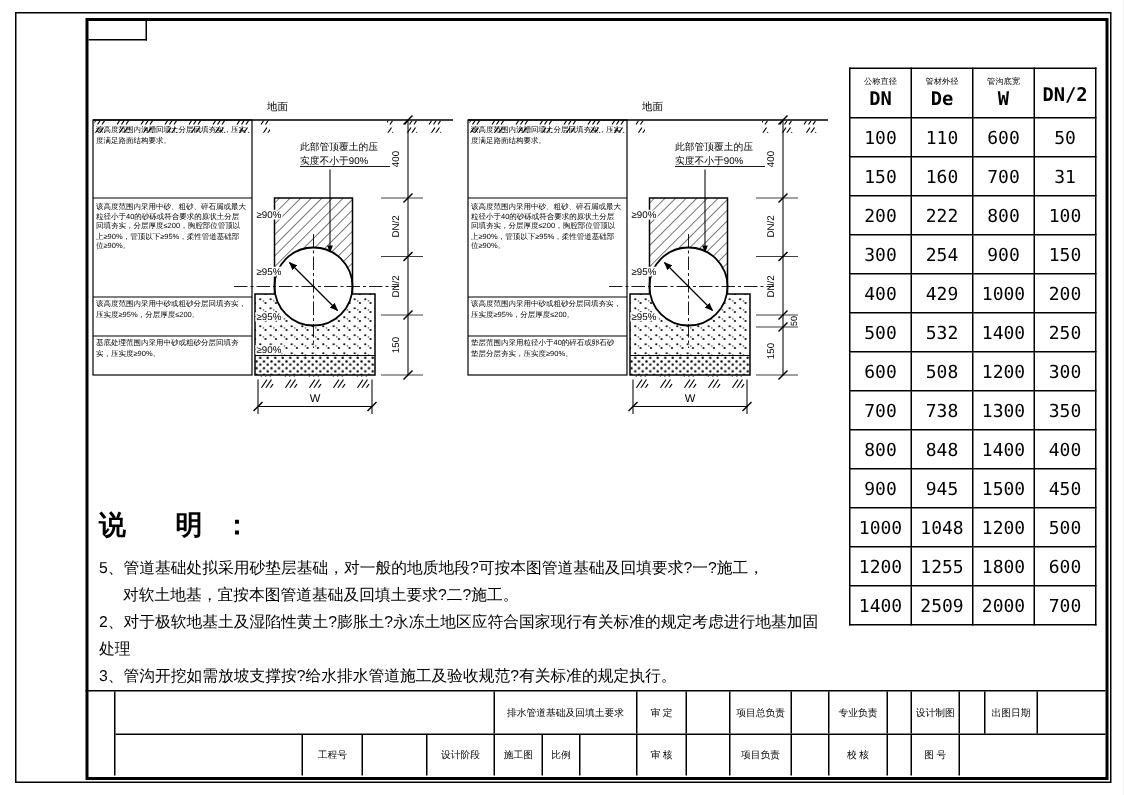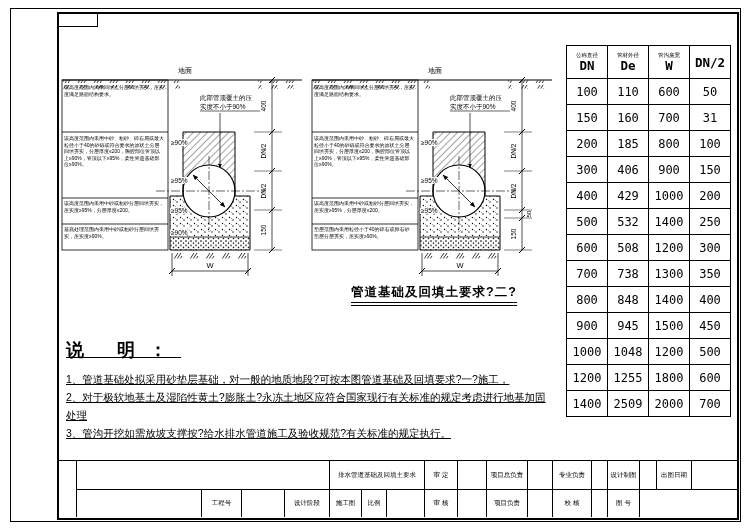--- a/index.html
+++ b/index.html
@@ -8,21 +8,21 @@
   .frame-inner{position:absolute;left:57px;top:12px;width:678px;height:504px;border:2px solid #000;}
   .corner-box{position:absolute;left:59px;top:14px;width:38px;height:12px;border-right:1px solid #000;border-bottom:1px solid #000;}
 
   
   .diagram{position:absolute;width:248px;height:255px;}
   .zone-text{position:absolute;font-size:5px;line-height:1.3;letter-spacing:0;overflow:hidden;word-break:break-all;}
   .caption-wrap{position:absolute;left:0;top:222px;width:248px;text-align:center;}
   .caption{display:inline-block;font-size:12.5px;font-weight:bold;letter-spacing:1px;border-bottom:4px double #000;padding-bottom:1px;}
 
   
-  .notes{position:absolute;left:66px;top:338px;width:490px;text-decoration:underline;}
+  .notes{position:absolute;left:66px;top:338px;width:490px;}
   .notes-heading{font-size:18px;font-weight:bold;letter-spacing:14px;margin-bottom:8px;}
   .note-line{font-size:10.5px;line-height:18px;word-break:break-all;}
   .note-indent{padding-left:16px;}
 
   
   .size-table{position:absolute;left:566px;top:45px;border-collapse:collapse;font-family:"DejaVu Sans Mono",monospace;}
   .size-table td{border:1.5px solid #000;width:40px;height:25px;text-align:center;font-size:12px;padding:0;}
   .size-table td.hd{height:32px;}
   .hd .cn{font-size:5.5px;font-family:"Liberation Sans",sans-serif;line-height:7px;}
   .hd .sym{font-size:12.5px;font-weight:bold;line-height:13px;}
@@ -203,26 +203,26 @@
           <line x1="185" y1="214" x2="191" y2="208"></line>
       </g>
       <text class="halo" x="150" y="208" font-size="7.5" text-anchor="middle">W</text>
     </svg>
 
     <div class="zone-text" style="left:4px;top:24px;width:100px;height:44px;">该高度范围内沟槽回填土分层回填夯实，压实度满足路面结构要求。</div>
     <div class="zone-text" style="left:4px;top:75px;width:100px;height:60px;">该高度范围内采用中砂、粗砂、碎石屑或最大粒径小于40的砂砾或符合要求的原状土分层回填夯实，分层厚度≤200，胸腔部位管顶以上≥90%，管顶以下≥95%，柔性管道基础部位≥90%。</div>
     <div class="zone-text" style="left:4px;top:140px;width:100px;height:22px;">该高度范围内采用中砂或粗砂分层回填夯实，压实度≥95%，分层厚度≤200。</div>
     <div class="zone-text" style="left:4px;top:166px;width:100px;height:22px;">垫层范围内采用粒径小于40的碎石或卵石砂垫层分层夯实，压实度≥90%。</div>
 
-    <div class="caption-wrap"><span class="caption">管道基础及回填土要求?二?</span></div>
   </div>
 
   <div class="notes">
     <div class="notes-heading">说  明：</div>
-    <div class="note-line">1、管道基础处拟采用砂垫层基础，对一般的地质地段?可按本图管道基础及回填要求?一?施工，</div>
+    <div class="note-line">5、管道基础处拟采用砂垫层基础，对一般的地质地段?可按本图管道基础及回填要求?一?施工，</div>
+    <div class="note-line note-indent">对软土地基，宜按本图管道基础及回填土要求?二?施工。</div>
     <div class="note-line">2、对于极软地基土及湿陷性黄土?膨胀土?永冻土地区应符合国家现行有关标准的规定考虑进行地基加固处理</div>
     <div class="note-line">3、管沟开挖如需放坡支撑按?给水排水管道施工及验收规范?有关标准的规定执行。</div>
   </div>
 
   <table class="size-table">
     <tbody>
       <tr>
         <td class="hd">
             <div class="cn">公称直径</div>
             <div class="sym">DN</div>
@@ -246,27 +246,27 @@
           <td>50</td>
         </tr>
       <tr>
           <td>150</td>
           <td>160</td>
           <td>700</td>
           <td>31</td>
         </tr>
       <tr>
           <td>200</td>
-          <td>185</td>
+          <td>222</td>
           <td>800</td>
           <td>100</td>
         </tr>
       <tr>
           <td>300</td>
-          <td>406</td>
+          <td>254</td>
           <td>900</td>
           <td>150</td>
         </tr>
       <tr>
           <td>400</td>
           <td>429</td>
           <td>1000</td>
           <td>200</td>
         </tr>
       <tr>

